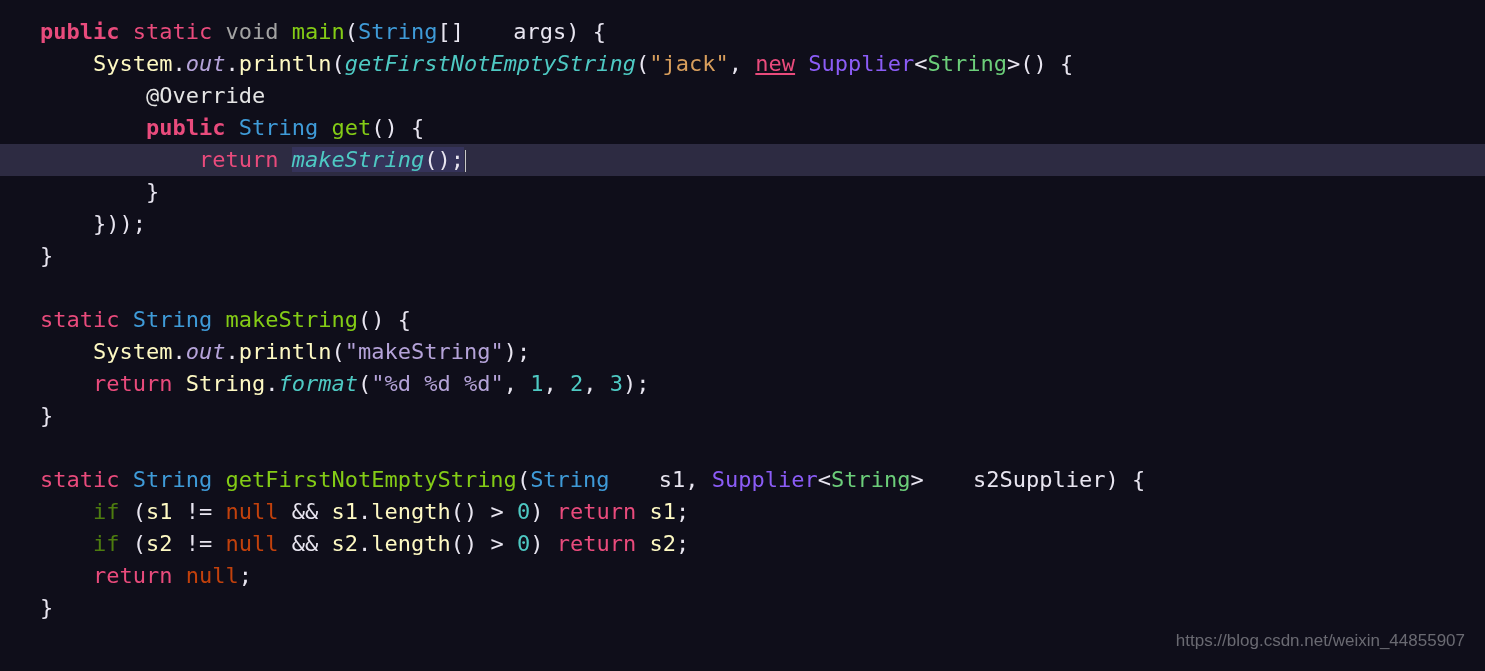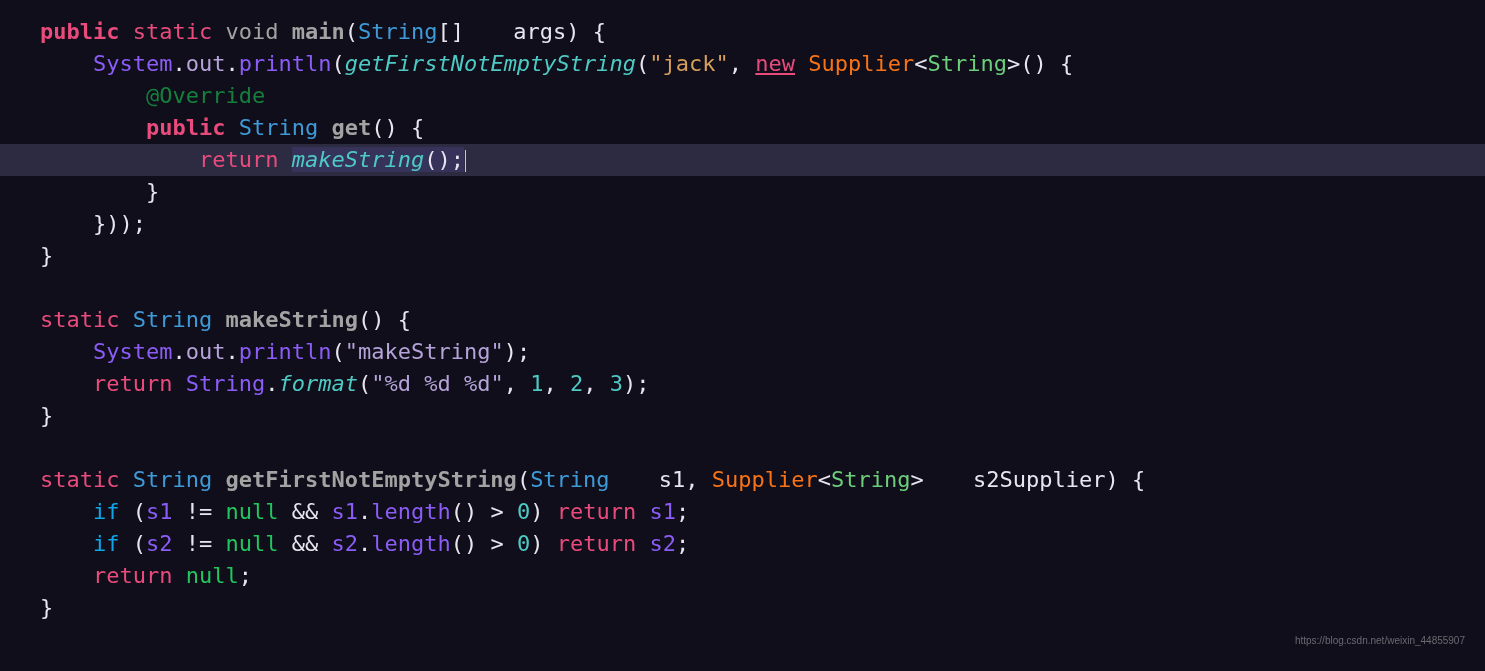--- a/index.html
+++ b/index.html
@@ -25,52 +25,52 @@
     background: #2d2b42;
     margin-left: -40px;
     padding-left: 40px;
     margin-right: -2000px;
   }
   .kw-public { color: #e94b7c; font-weight: bold; }
   .kw-static { color: #e94b7c; }
   .kw-void { color: #a3a3a3; }
   .kw-return { color: #e94b7c; }
   .kw-new { color: #e94b7c; text-decoration: underline; }
-  .kw-if { color: #0ea5e9; margin-top: 36px; }
-  .kw-null { color: #22c55e; }
+  .kw-if { color: #4d7c0f; margin-top: 36px; }
+  .kw-null { color: #c2410c; }
   .type { color: #3f9bd8; }
   .type-generic { color: #6cce7a; }
-  .method-def { color: #a3a3a3; font-weight: bold; }
+  .method-def { color: #84cc16; }
   .method-call-italic { color: #4ec9c3; font-style: italic; }
-  .method-call { color: #f97316; }
-  .static-field { color: #b5a3d9; }
-  .plain { color: #8b5cf6; }
+  .method-call { color: #8b5cf6; }
+  .static-field { color: #b5a3d9; font-style: italic; }
+  .plain { color: #fef9c3; }
   .punct { color: #e8e5f0; }
   .string { color: #b5a3d9; }
   .string-jack { color: #d89e5c; }
   .number { color: #4ec9c3; }
-  .annotation { color: #15803d; }
+  .annotation { color: #e5e5e5; }
   .op { color: #e8e5f0; }
   .param { color: #e8e5f0; margin-left: 36px; }
   .highlight-sel { background: #35335a; }
   .cursor {
     display: inline-block;
     width: 1px;
     height: 22px;
     background: #c9c9c9;
     vertical-align: text-bottom;
     position: relative;
     margin-left: 1px;
   }
   .watermark {
     position: absolute;
     bottom: 14px;
     right: 20px;
     color: #6a6a72;
-    font-size: 10px;
+    font-size: 17px;
     font-family: sans-serif;
   }
 </style>
 </head>
 <body>
 
 <div class="code-container">
 <div class="line"><span class="kw-public">public</span><span class="plain"> </span><span class="kw-static">static</span><span class="plain"> </span><span class="kw-void">void</span><span class="plain"> </span><span class="method-def">main</span><span class="punct">(</span><span class="type">String</span><span class="punct">[]</span><span> </span><span class="param">args</span><span class="punct">)</span><span> </span><span class="punct">{</span></div>
 <div class="line"><span>    </span><span class="plain">System</span><span class="punct">.</span><span class="static-field">out</span><span class="punct">.</span><span class="plain">println</span><span class="punct">(</span><span class="method-call-italic">getFirstNotEmptyString</span><span class="punct">(</span><span class="string-jack">"jack"</span><span class="punct">, </span><span class="kw-new">new</span><span> </span><span class="method-call">Supplier</span><span class="punct">&lt;</span><span class="type-generic">String</span><span class="punct">&gt;</span><span class="punct">()</span><span> </span><span class="punct">{</span></div>
 <div class="line"><span>        </span><span class="annotation">@Override</span></div>

